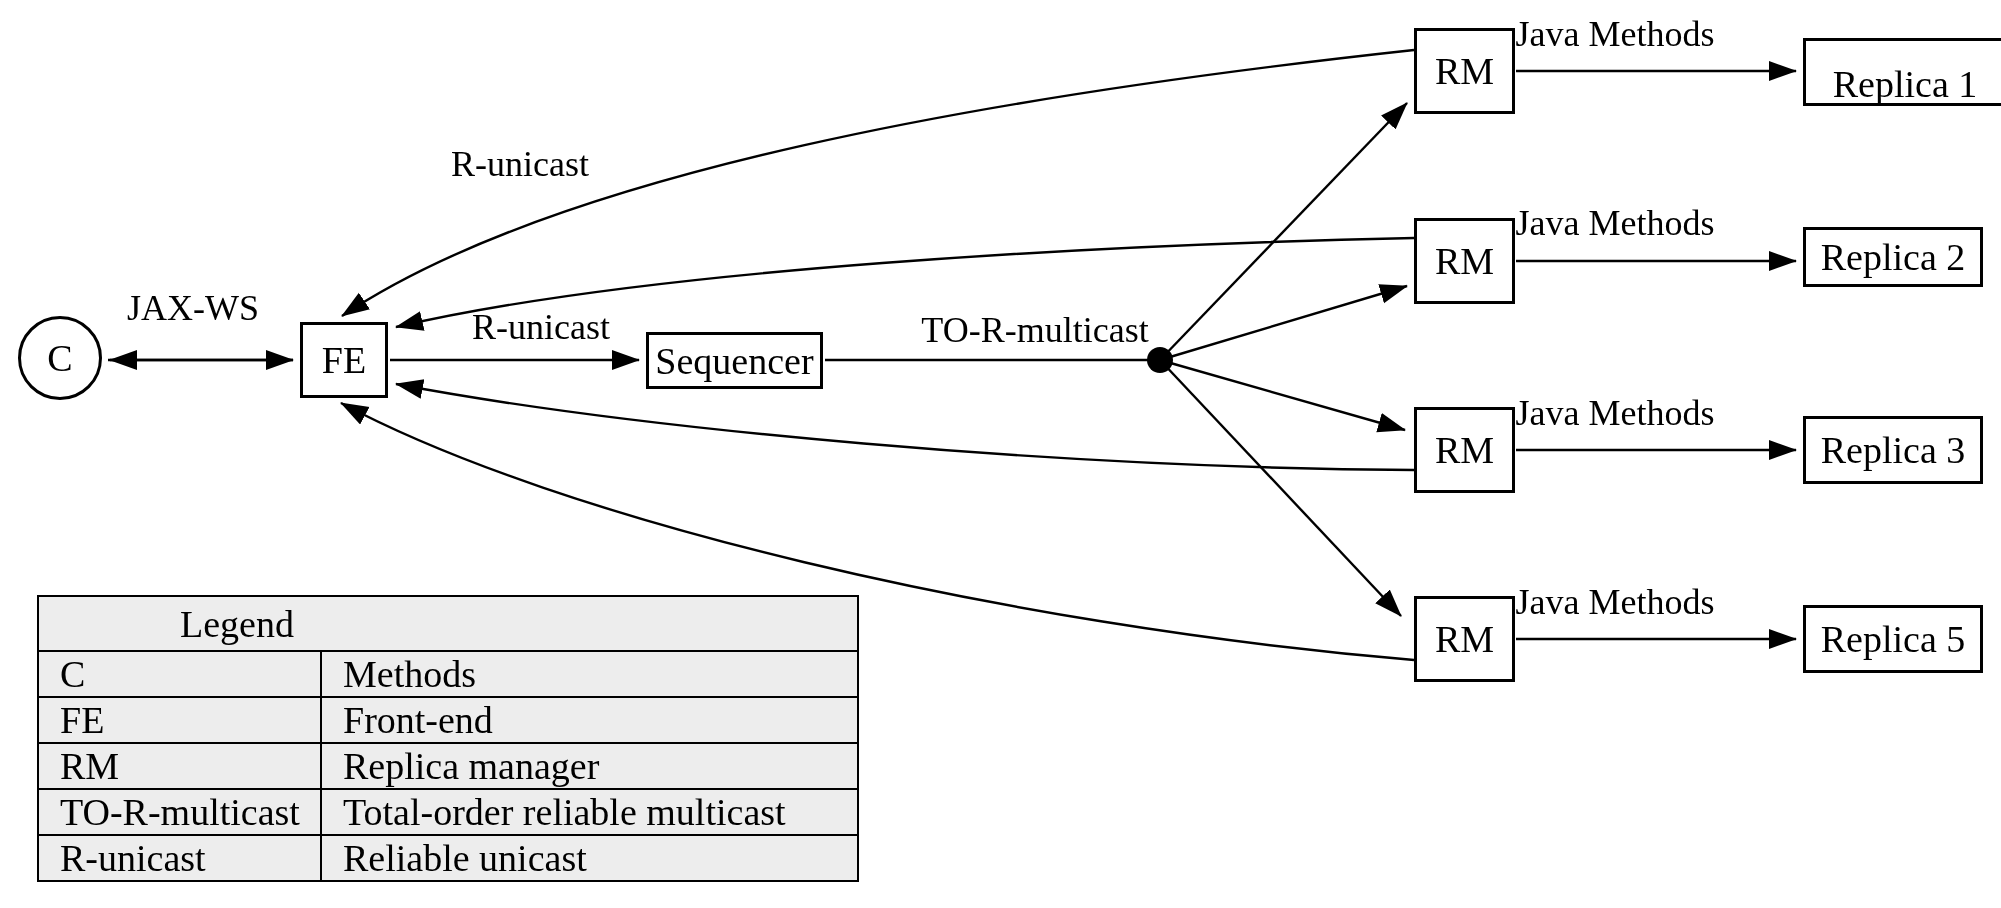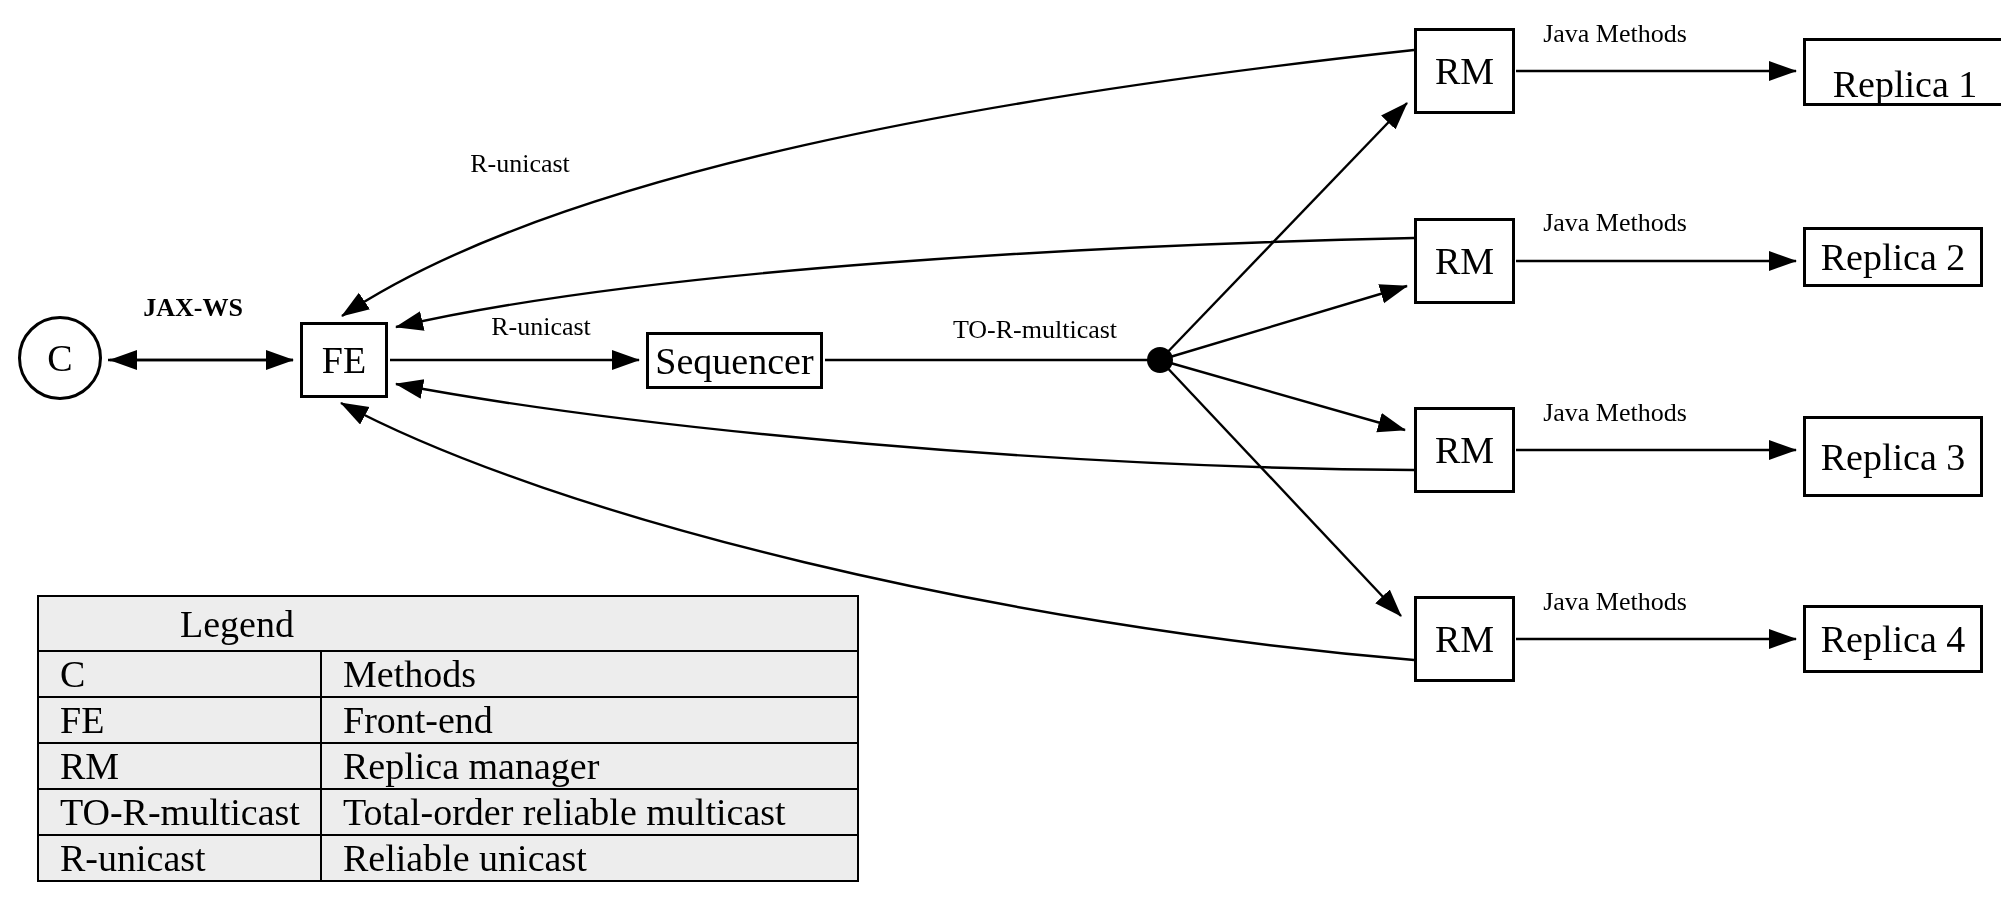--- a/index.html
+++ b/index.html
@@ -22,21 +22,21 @@
     align-items: center;
     justify-content: center;
     font-size: 38px;
     line-height: 1;
     white-space: nowrap;
   }
   .node.circle { border-radius: 50%; }
   .edge-label {
     position: absolute;
     transform: translate(-50%, -50%);
-    font-size: 26px;
+    font-size: 36px;
     line-height: 1;
     white-space: nowrap;
   }
   table.legend {
     position: absolute;
     left: 37px;
     top: 595px;
     width: 820px;
     border-collapse: collapse;
     background: #ededed;
@@ -113,28 +113,28 @@
   <div class="node" style="left:1414px; top:596px; width:101px; height:86px;">
     <span>RM</span>
   </div>
 
   <div class="node" style="left:1803px; top:38px; width:204px; height:68px;align-items:flex-end;">
     <span>Replica 1</span>
   </div>
   <div class="node" style="left:1803px; top:227px; width:180px; height:60px;">
     <span>Replica 2</span>
   </div>
-  <div class="node" style="left:1803px; top:416px; width:180px; height:81px;">
+  <div class="node" style="left:1803px; top:416px; width:180px; height:68px;">
     <span>Replica 3</span>
   </div>
   <div class="node" style="left:1803px; top:605px; width:180px; height:68px;">
-    <span>Replica 4</span>
+    <span>Replica 5</span>
   </div>
 
-  <div class="edge-label" style="left:193px; top:308px;font-weight:bold;">JAX-WS</div>
+  <div class="edge-label" style="left:193px; top:308px;">JAX-WS</div>
   <div class="edge-label" style="left:520px; top:164px;">R-unicast</div>
   <div class="edge-label" style="left:541px; top:327px;">R-unicast</div>
   <div class="edge-label" style="left:1035px; top:330px;">TO-R-multicast</div>
   <div class="edge-label" style="left:1615px; top:34px;">Java Methods</div>
   <div class="edge-label" style="left:1615px; top:223px;">Java Methods</div>
   <div class="edge-label" style="left:1615px; top:413px;">Java Methods</div>
   <div class="edge-label" style="left:1615px; top:602px;">Java Methods</div>
 
   <table class="legend">
     <colgroup>

